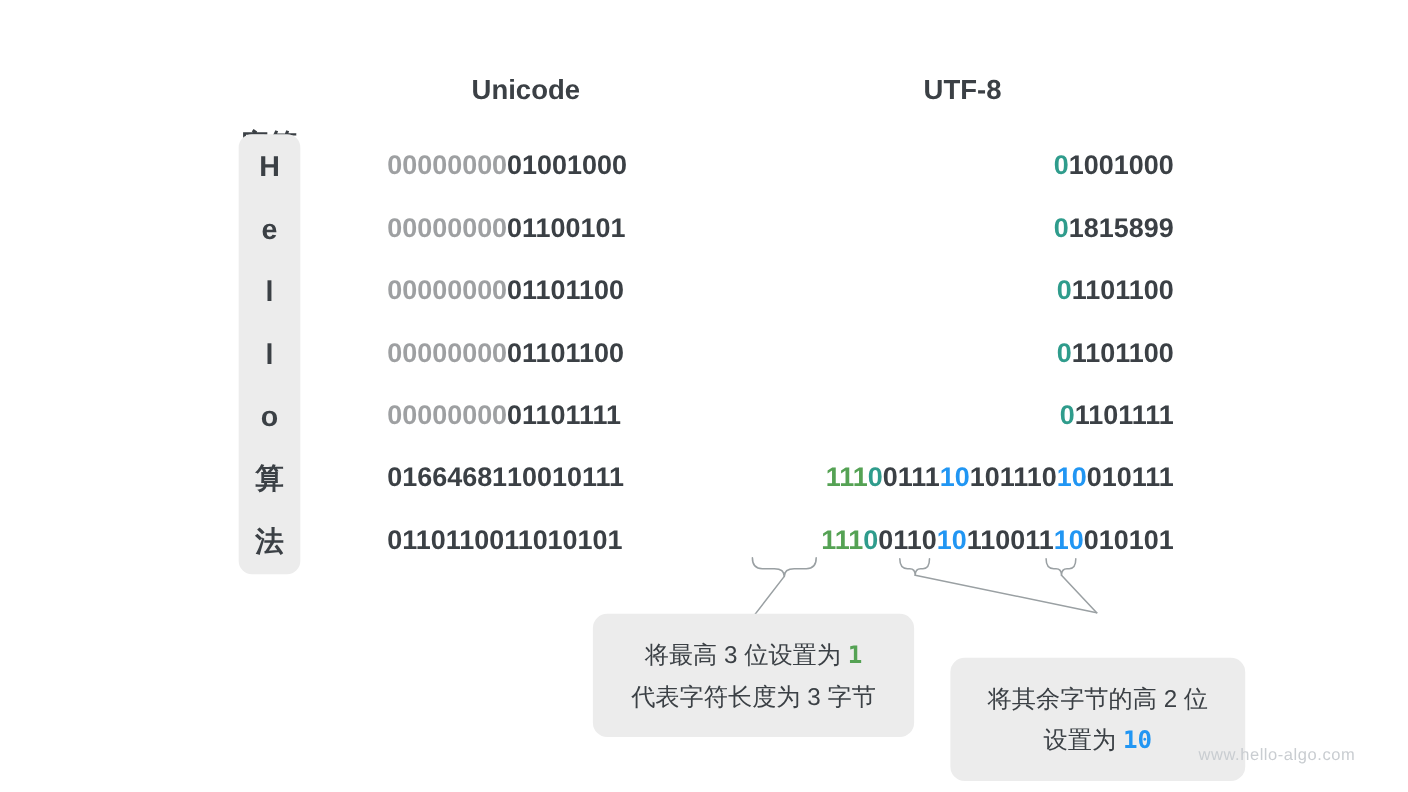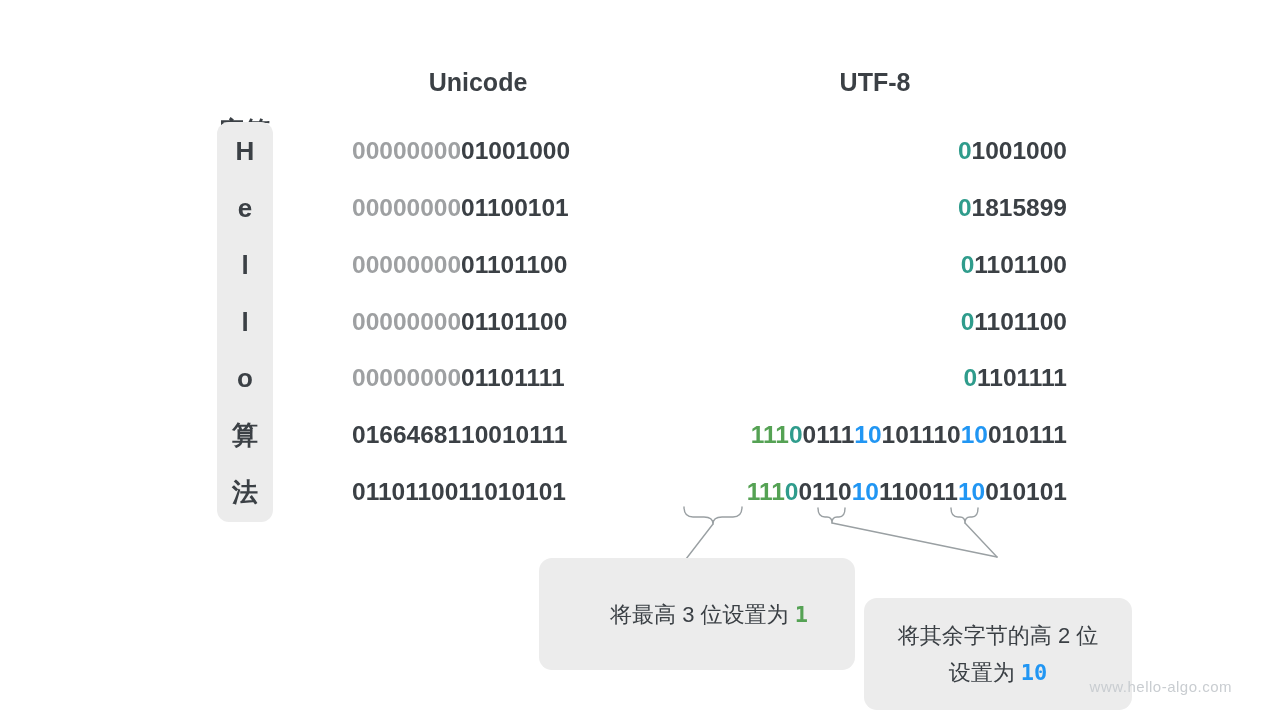--- a/index.html
+++ b/index.html
@@ -44,21 +44,21 @@
   
   .overlay{position:absolute;left:0;top:0;width:1280px;height:720px;pointer-events:none;}
   .overlay path{fill:none;stroke:var(--line);stroke-width:1.4;stroke-linecap:round;stroke-linejoin:round;}
 
   
   .callout{
     position:absolute;top:558px;height:112px;background:var(--panel);border-radius:13px;
     display:flex;flex-direction:column;justify-content:center;align-items:center;
     font-size:22px;color:var(--dark);line-height:37px;white-space:pre;
   }
-  .callout-left{left:539px;width:292px;padding-left:24px;}
+  .callout-left{left:539px;width:292px;}
   .callout-right{left:864px;width:268px;margin-top:40px;}
   .callout .c-green,.callout .c-blue{
     font-family:"DejaVu Sans Mono","Liberation Mono",monospace;font-weight:700;
   }
 
   .watermark{
     position:absolute;top:678px;right:48px;font-size:15px;color:var(--watermark);
     letter-spacing:0.5px;
   }
 </style>
@@ -99,18 +99,18 @@
 
   <svg class="overlay" viewBox="0 0 1280 720">
     <path d="M684,507 Q684,517 693,517 L704,517 Q713,517 713,524 Q713,517 722,517 L733,517 Q742,517 742,507"></path>
     <path d="M818,508 Q818,517 825,517 L827,517 Q832,517 832,523 Q832,517 837,517 L839,517 Q845,517 845,508"></path>
     <path d="M951,508 Q951,517 958,517 L960,517 Q965,517 965,523 Q965,517 970,517 L972,517 Q978,517 978,508"></path>
     <path d="M713,524 L686,559"></path>
     <path d="M832,523 L997,557"></path>
     <path d="M965,523 L997,557"></path>
   </svg>
 
-  <div class="callout callout-left cjk" id="callout-left"><div><span class="c-dark">将最高 3 位设置为 </span><span class="c-green">1</span></div></div>
+  <div class="callout callout-left cjk" id="callout-left"><div><span class="c-dark">将最高 3 位设置为 </span><span class="c-green">1</span></div><div><span class="c-dark">代表字符长度为 3 字节</span></div></div>
   <div class="callout callout-right cjk" id="callout-right"><div><span class="c-dark">将其余字节的高 2 位</span></div><div><span class="c-dark">设置为 </span><span class="c-blue">10</span></div></div>
 
   <div class="watermark mono">www.hello-algo.com</div>
 
 </div>
 
 </body></html>

